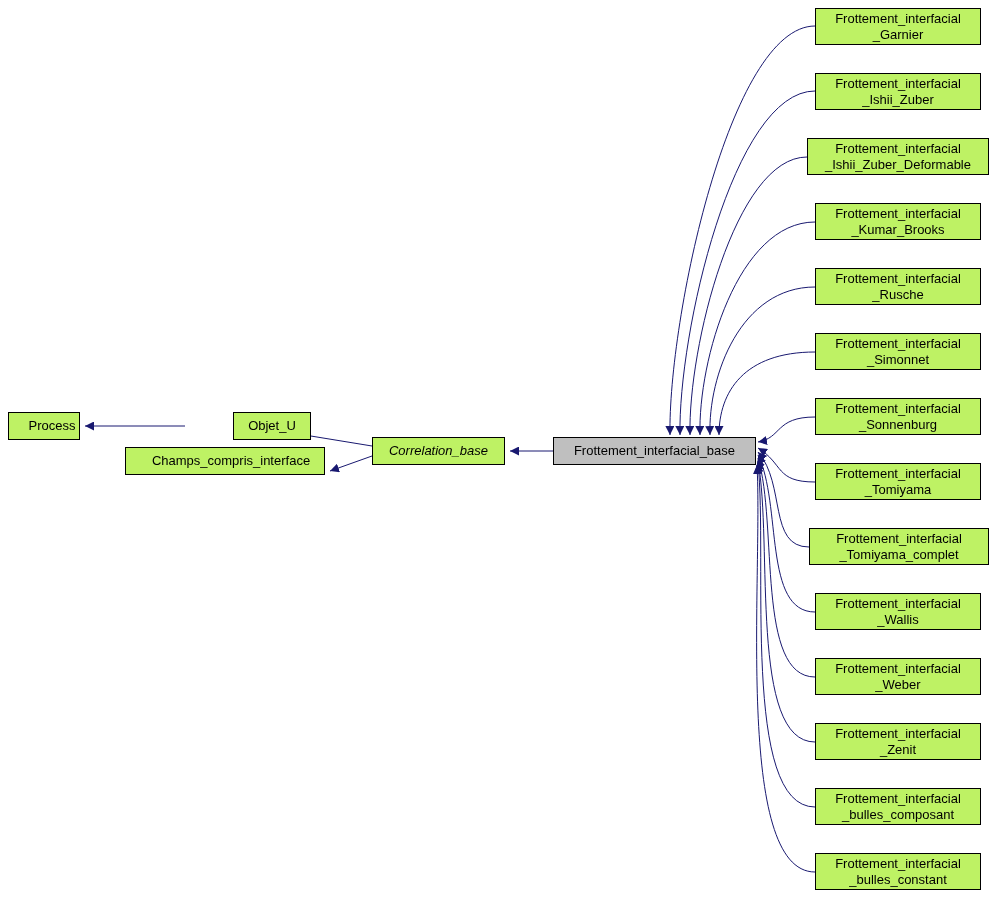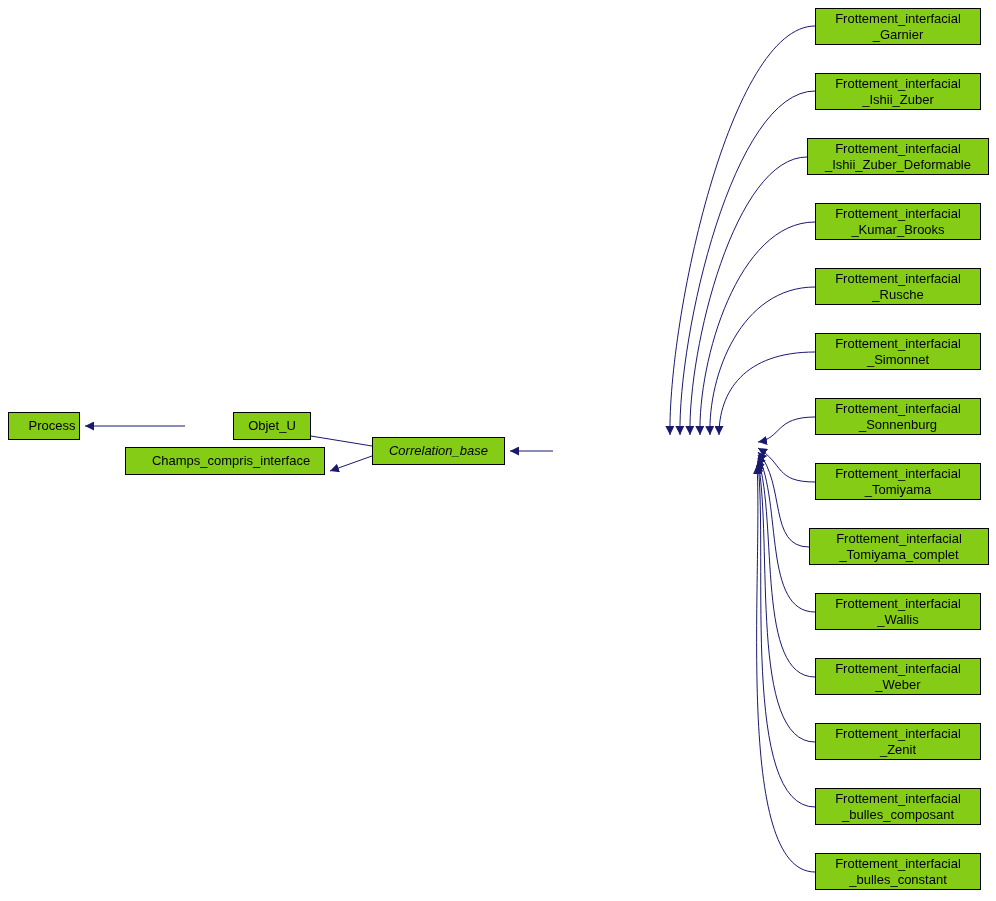--- a/index.html
+++ b/index.html
@@ -14,21 +14,21 @@
   }
   #edges {
     position: absolute;
     left: 0; top: 0;
     width: 996px; height: 901px;
   }
   .node {
     position: absolute;
     box-sizing: border-box;
     border: 1px solid #000000;
-    background: #84cc16;
+    background: #bef264;
     display: flex;
     flex-direction: column;
     align-items: center;
     justify-content: center;
     text-align: center;
     line-height: 16px;
     cursor: pointer;
     white-space: nowrap;
   }
   .node.single { height: 28px; }
@@ -78,20 +78,23 @@
   </div>
 
   <div class="node single" style="left:125px; top:447px; width:200px;padding-left:12px;">
     <span>Champs_compris_interface</span>
   </div>
 
   <div class="node single" style="left:372px; top:437px; width:133px;font-style:italic;">
     <span>Correlation_base</span>
   </div>
 
+  <div class="node single highlight" style="left:553px; top:437px; width:203px;">
+    <span>Frottement_interfacial_base</span>
+  </div>
 
   <div class="node derived" style="left:815px; top:8px; width:166px;">
     <span>Frottement_interfacial</span>
     <span>_Garnier</span>
   </div>
 
   <div class="node derived" style="left:815px; top:73px; width:166px;">
     <span>Frottement_interfacial</span>
     <span>_Ishii_Zuber</span>
   </div>

